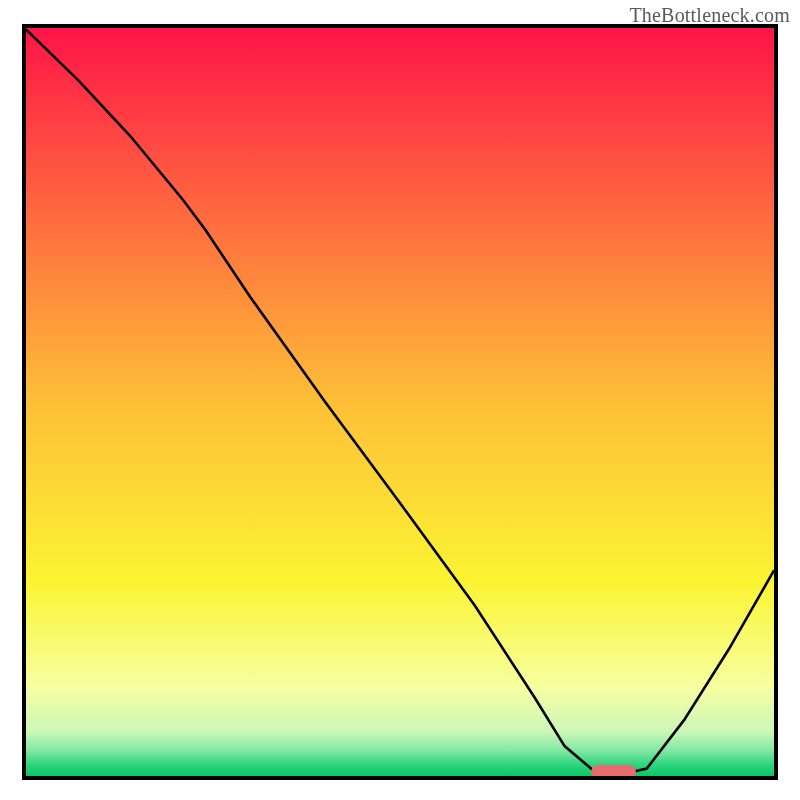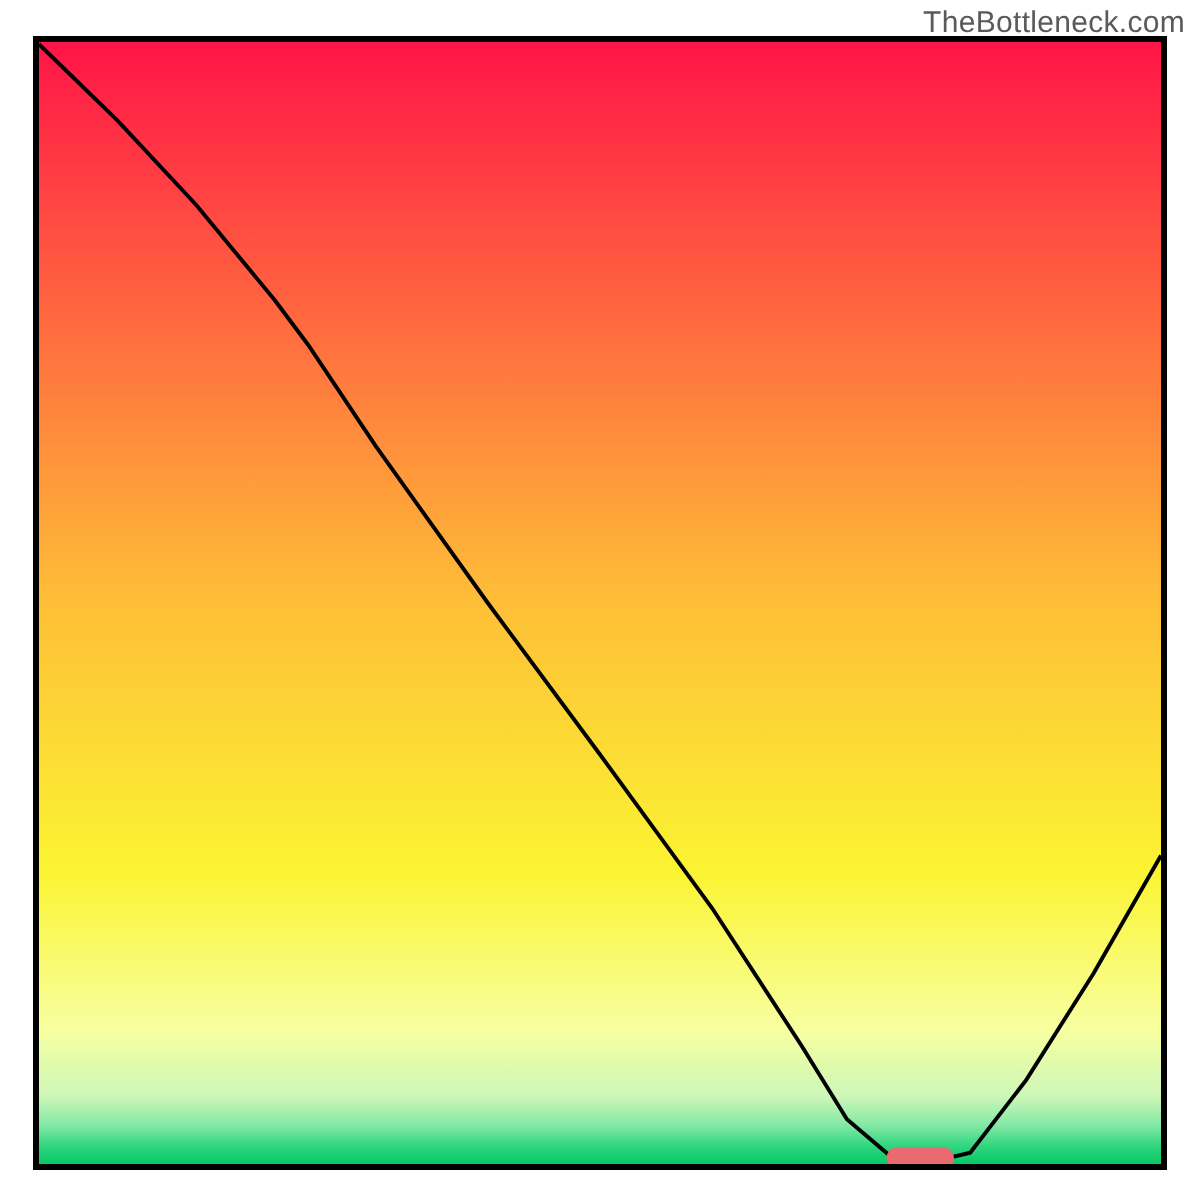--- a/index.html
+++ b/index.html
@@ -13,20 +13,21 @@
   }
   .watermark {
     position: absolute;
     top: 4px;
     right: 10px;
     color: #5a5a5a;
     font-size: 20px;
     font-weight: 500;
     z-index: 10;
     letter-spacing: 0.2px;
+    font-family: Liberation Serif, serif;
   }
   .plot-frame {
     position: absolute;
     left: 22px;
     top: 24px;
     width: 756px;
     height: 756px;
     border: 4px solid #000;
     box-sizing: border-box;
     overflow: hidden;

